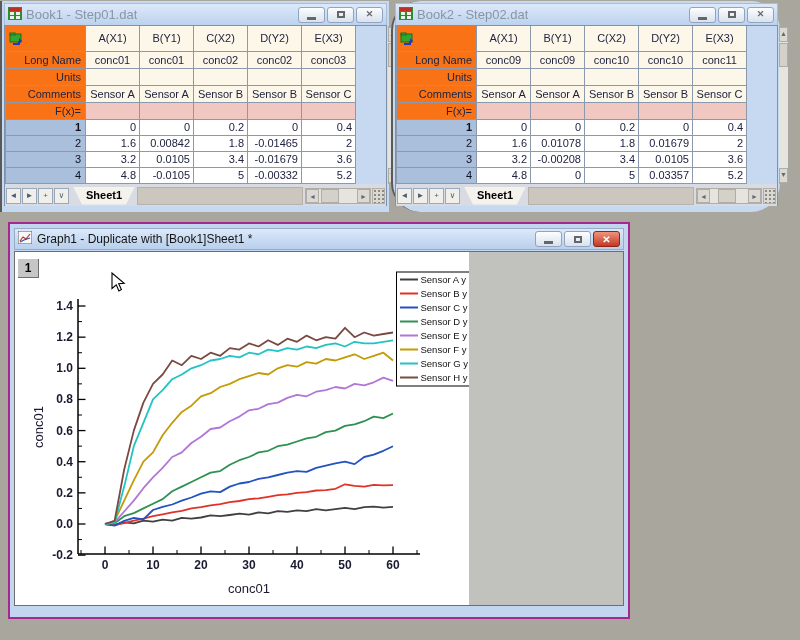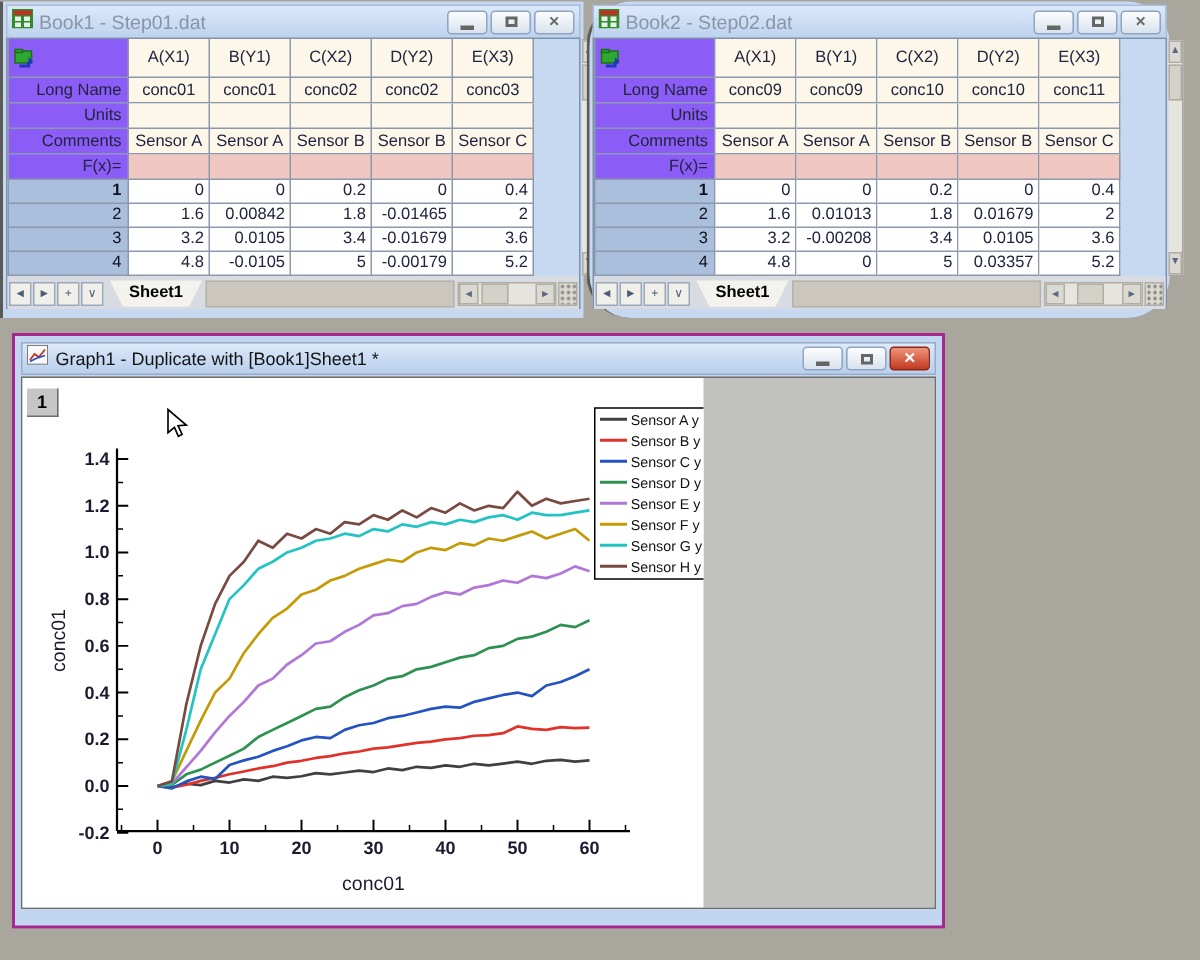--- a/index.html
+++ b/index.html
@@ -19,21 +19,21 @@
   .g-rest{width:8px;height:7px;box-sizing:border-box;border:2px solid #666;background:transparent;}
   .g-x{font-size:9px;font-weight:700;color:#666;line-height:9px;}
   .wbtn.red{background:linear-gradient(#F0937C,#C23A22);border-color:#8E2516;}
   .wbtn.red .g-x{color:#fff;font-size:10px;}
   .wb-client{border:1px solid #7E92AC;background:#C7D9F1;height:181px;box-sizing:border-box;}
   
   .gridwrap{display:flex;gap:32px;}
   .r{display:flex;}
   .c{box-sizing:border-box;border-right:1px solid #8C99AD;border-bottom:1px solid #8C99AD;
      font-size:11px;color:#20243F;overflow:hidden;white-space:nowrap;}
-  .lc{width:81px;background:#8b5cf6;text-align:right;padding:0 4px;border-left:1px solid #8C99AD;}
+  .lc{width:81px;background:#f97316;text-align:right;padding:0 4px;border-left:1px solid #8C99AD;}
   .dc{width:54px;}
   .colhdr .c{height:26px;line-height:25px;}
   .hrow .c{height:17px;line-height:16px;}
   .drow .c{height:16px;line-height:15px;}
   .hdr{background:#FDF7EA;text-align:center;}
   .fx{background:#F1C7C1;}
   .val{background:#FFFFFF;text-align:right;padding:0 3px;}
   .num{background:#A9BFDC;color:#101020;}
   .cur{font-weight:700;}
   .corner{display:flex;align-items:center;padding:2px 3px;}
@@ -174,21 +174,21 @@
             <div class="c dc val">0.0105</div>
             <div class="c dc val">3.4</div>
             <div class="c dc val">-0.01679</div>
             <div class="c dc val">3.6</div>
           </div>
           <div class="r drow">
             <div class="c lc num">4</div>
             <div class="c dc val">4.8</div>
             <div class="c dc val">-0.0105</div>
             <div class="c dc val">5</div>
-            <div class="c dc val">-0.00179</div>
+            <div class="c dc val">-0.00332</div>
             <div class="c dc val">5.2</div>
           </div>
         </div>
         <div class="vscroll">
           <span class="sbtn">▲</span>
           <span class="sthumb"></span>
           <span class="sfill"></span>
           <span class="sbtn">▼</span>
         </div>
       </div>
@@ -289,21 +289,21 @@
             <div class="c lc num cur">1</div>
             <div class="c dc val">0</div>
             <div class="c dc val">0</div>
             <div class="c dc val">0.2</div>
             <div class="c dc val">0</div>
             <div class="c dc val">0.4</div>
           </div>
           <div class="r drow">
             <div class="c lc num">2</div>
             <div class="c dc val">1.6</div>
-            <div class="c dc val">0.01013</div>
+            <div class="c dc val">0.01078</div>
             <div class="c dc val">1.8</div>
             <div class="c dc val">0.01679</div>
             <div class="c dc val">2</div>
           </div>
           <div class="r drow">
             <div class="c lc num">3</div>
             <div class="c dc val">3.2</div>
             <div class="c dc val">-0.00208</div>
             <div class="c dc val">3.4</div>
             <div class="c dc val">0.0105</div>

